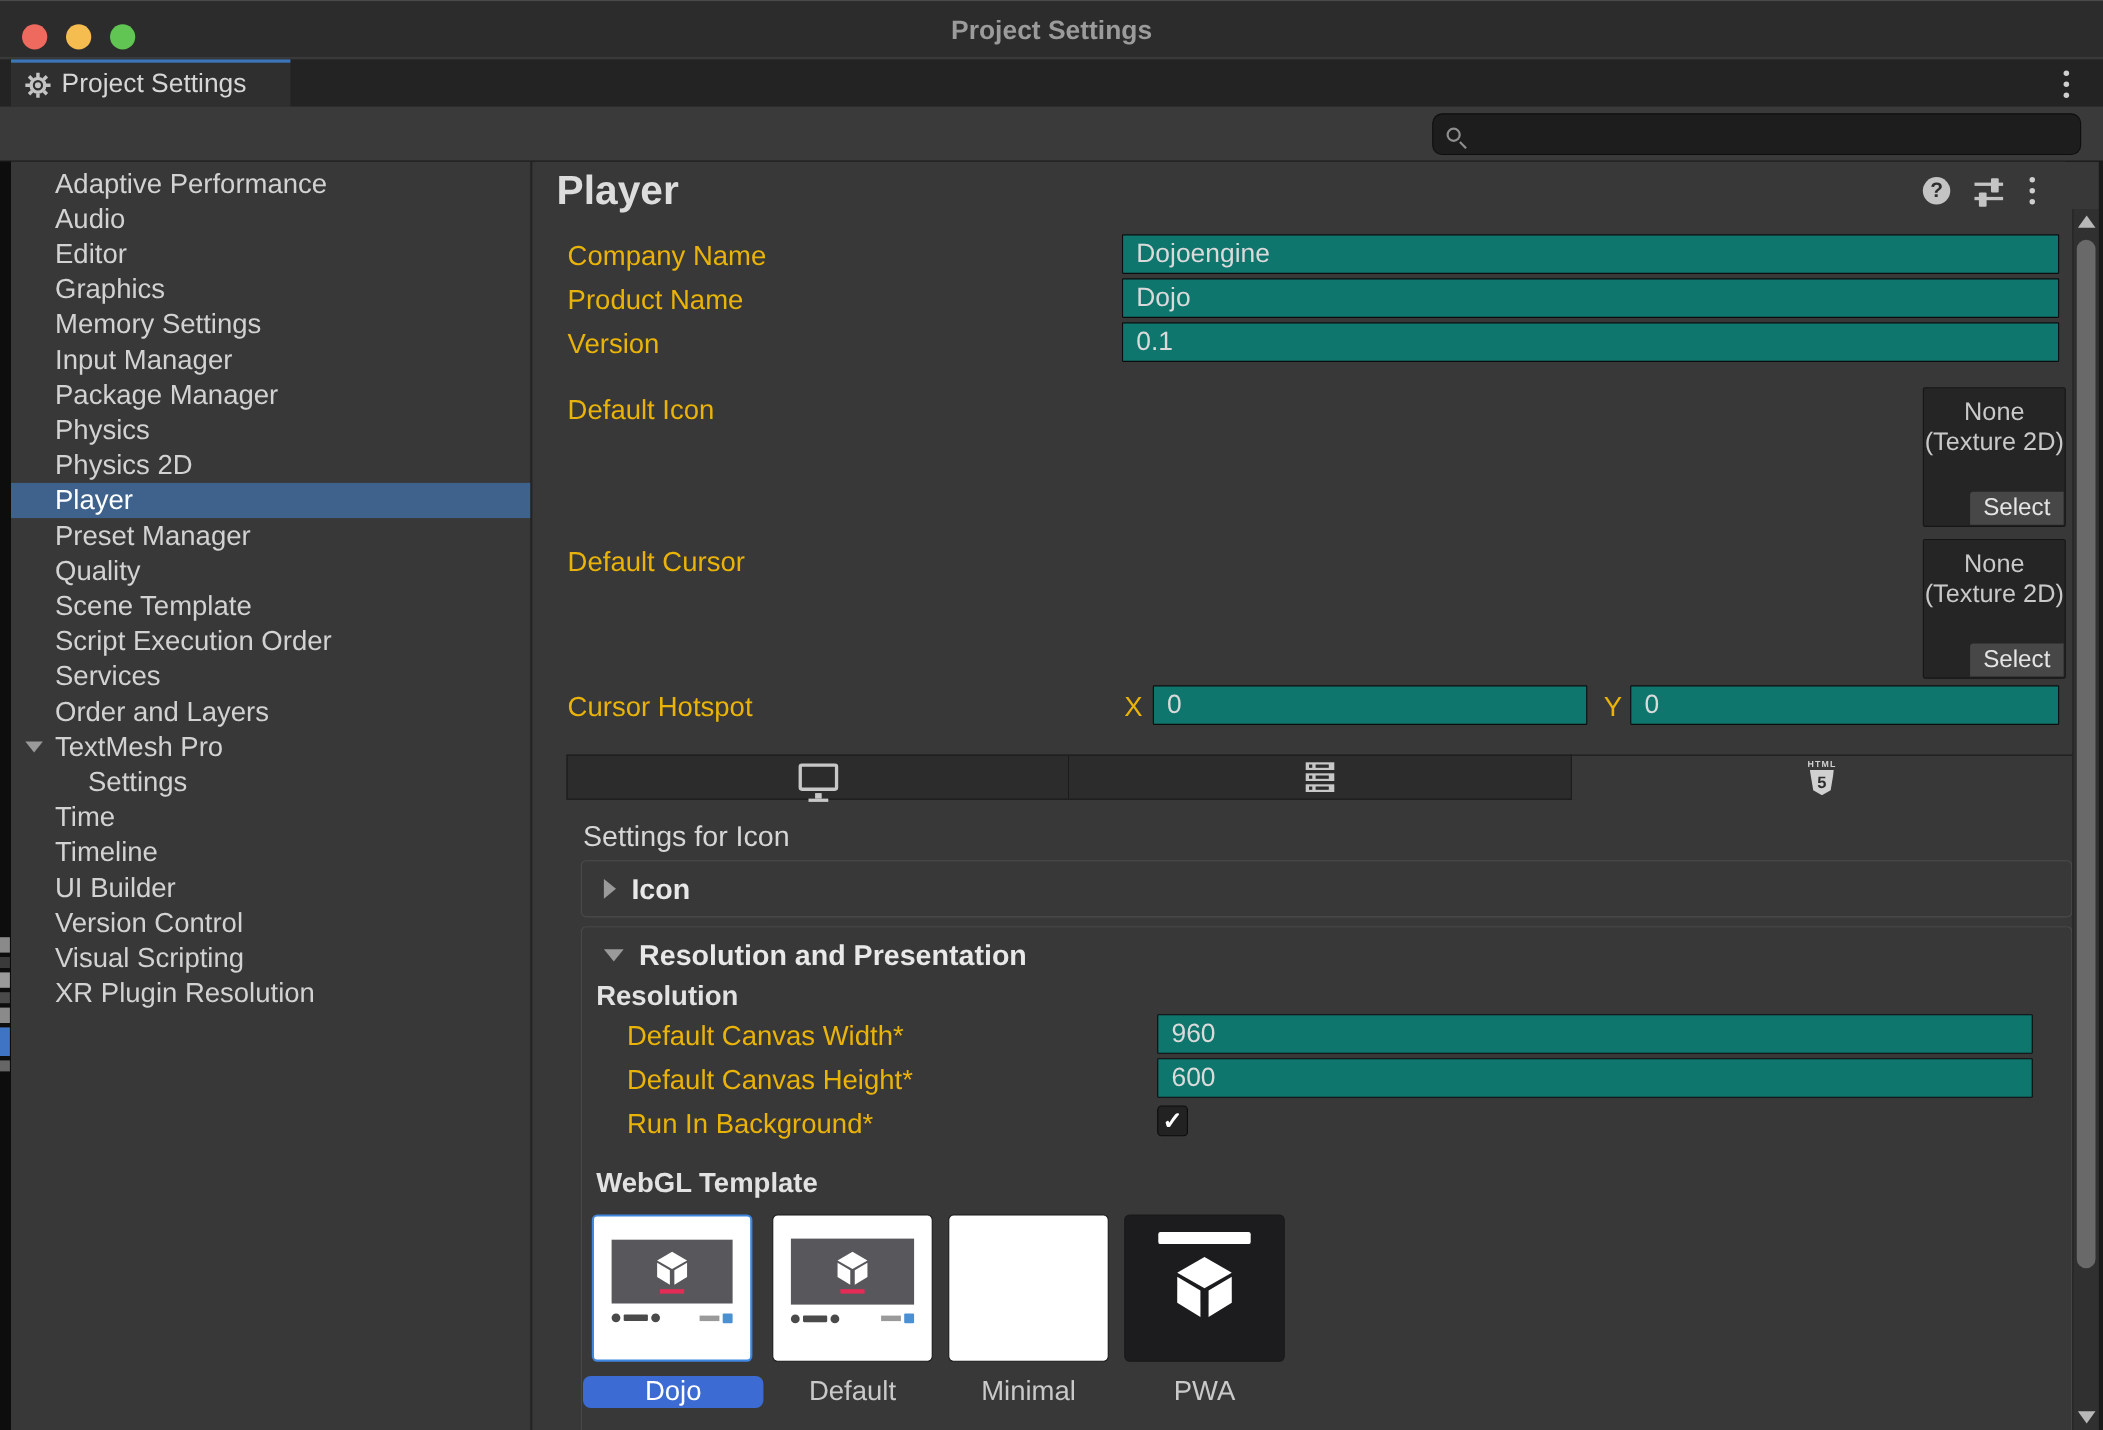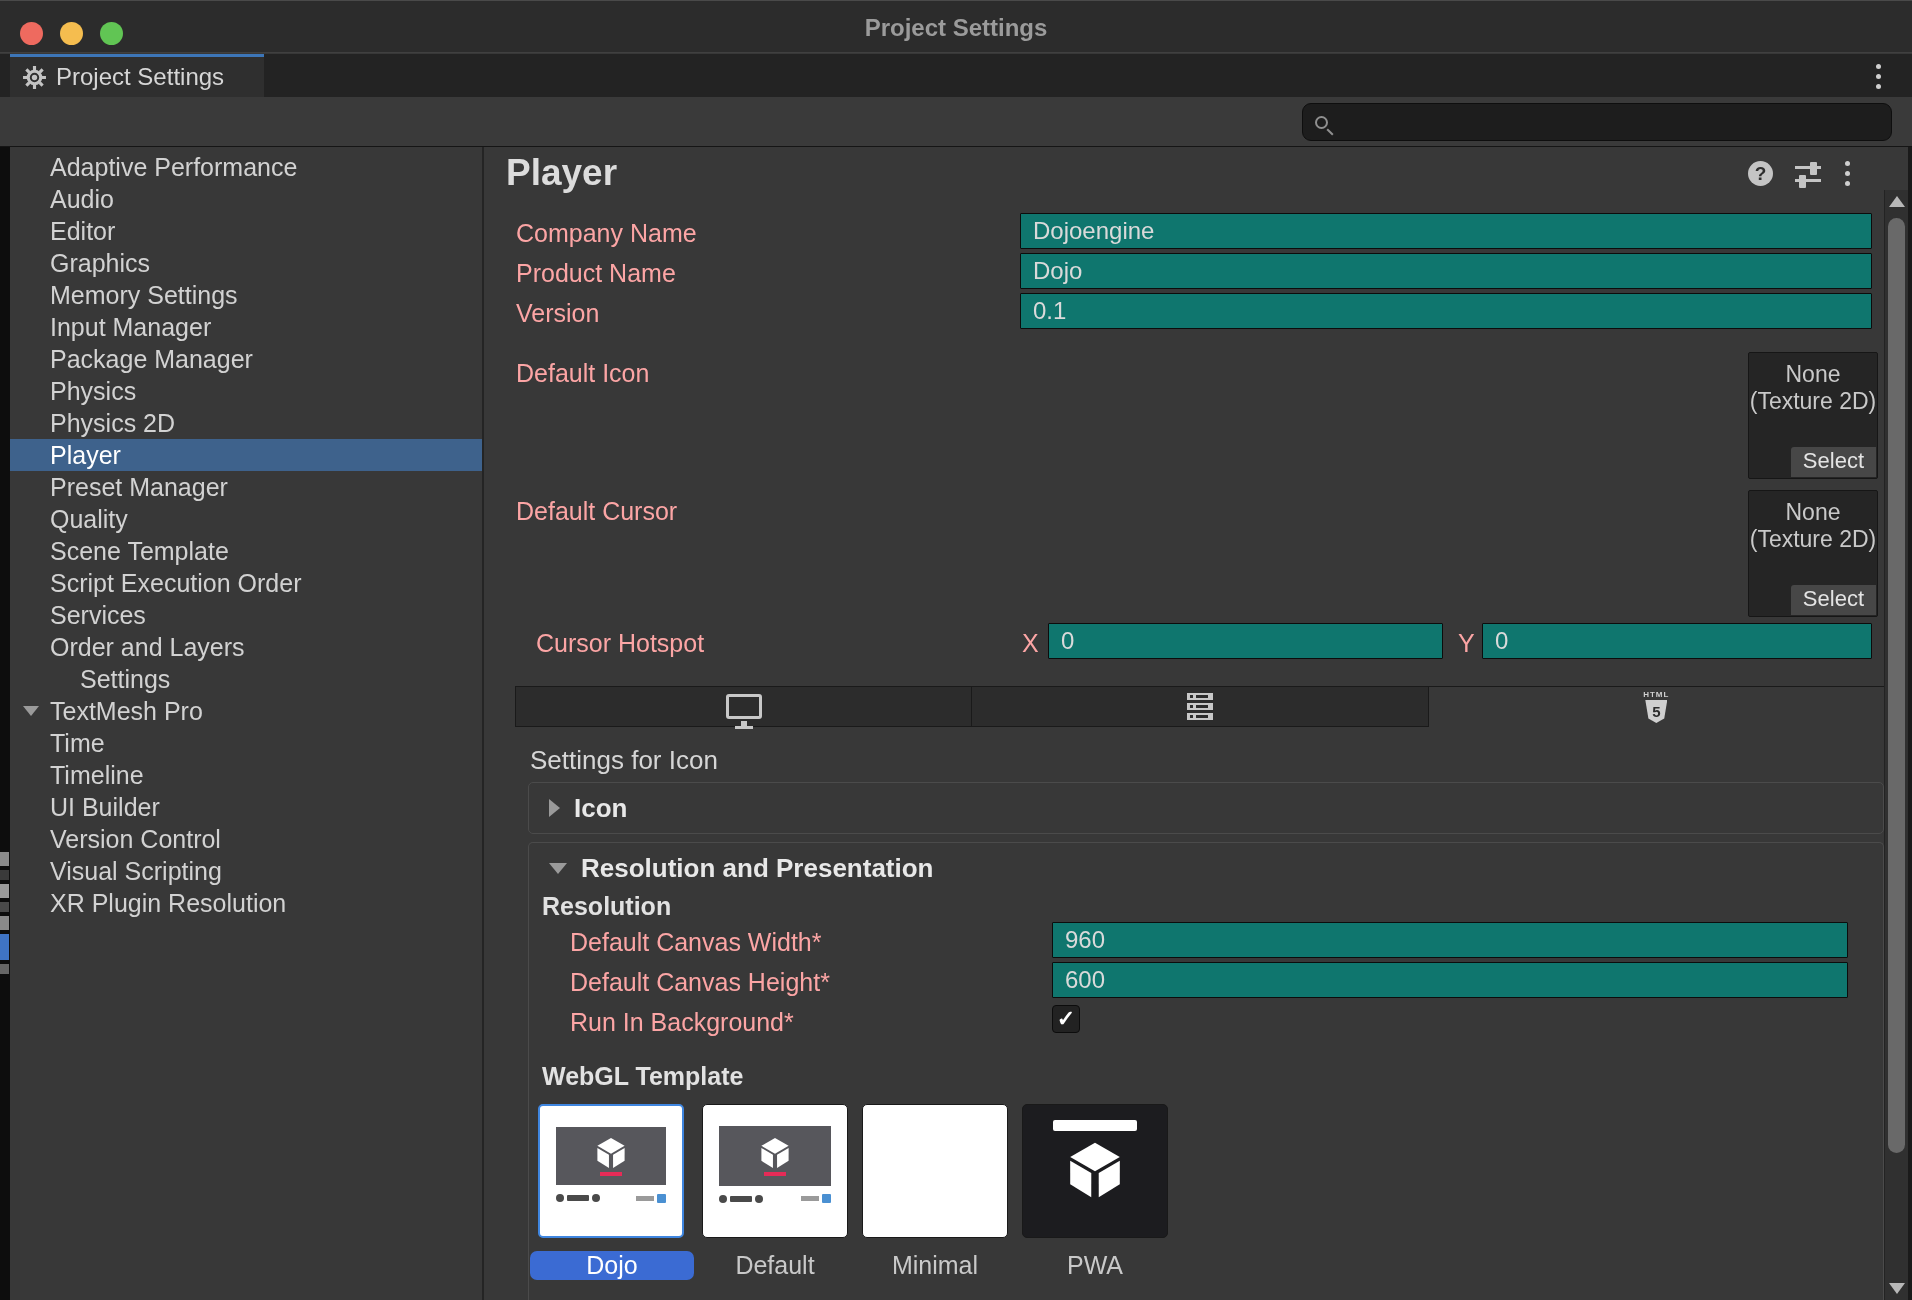--- a/index.html
+++ b/index.html
@@ -54,21 +54,21 @@
   
   .main { position:absolute; left:486px; top:147px; width:1392px; height:1153px; background:#383838; }
   .page-title { position:absolute; left:20px; top:5px; font-size:37px; font-weight:bold; color:#dcdcdc; }
   .hdr-icons { position:absolute; right:26px; top:12px; display:flex; gap:22px; align-items:center; }
   .help-ic { width:25px; height:25px; border-radius:50%; background:#c4c4c4; color:#2e2e2e;
     font-size:19px; font-weight:bold; display:flex; align-items:center; justify-content:center; cursor:pointer; }
   .sliders-ic { width:26px; height:24px; position:relative; cursor:pointer; }
   .sliders-ic .ln { position:absolute; left:0; width:26px; height:3px; background:#c4c4c4; }
   .sliders-ic .kn { position:absolute; width:7px; height:13px; background:#c4c4c4; border-radius:1px; }
   .kebab2 { display:flex; flex-direction:column; gap:5px; cursor:pointer; padding:2px; }
-  .lbl { position:absolute; font-size:25px; color:#fca5a5; white-space:nowrap; }
+  .lbl { position:absolute; font-size:25px; color:#eab308; white-space:nowrap; }
   .tfield { position:absolute; height:36px; background:#0f766e; border:1px solid #0c0c0c;
     border-radius:1px; color:#dadada; font-size:24px; padding:0 12px;
     font-family:"Liberation Sans", sans-serif; outline:none; }
   
   .well { position:absolute; left:1262px; width:130px; height:127px; background:#252525;
     border:1px solid #161616; border-radius:2px; text-align:center; }
   .well .l1 { margin-top:8px; font-size:23px; color:#c9c9c9; }
   .well .l2 { font-size:23px; color:#c9c9c9; }
   .well .sel { position:absolute; right:1px; bottom:1px; background:#474747; color:#e4e4e4;
     font-size:22px; padding:1px 12px 3px 12px; border-radius:3px 0 0 0; cursor:pointer; }
@@ -194,25 +194,25 @@
       <div class="side-item">Package Manager</div>
       <div class="side-item">Physics</div>
       <div class="side-item">Physics 2D</div>
       <div class="side-item selected">Player</div>
       <div class="side-item">Preset Manager</div>
       <div class="side-item">Quality</div>
       <div class="side-item">Scene Template</div>
       <div class="side-item">Script Execution Order</div>
       <div class="side-item">Services</div>
       <div class="side-item">Order and Layers</div>
-      <div class="side-item indented">Settings</div>
       <div class="side-item">
         <span class="caret-down"></span>
         <span>TextMesh Pro</span>
       </div>
+      <div class="side-item indented">Settings</div>
       <div class="side-item">Time</div>
       <div class="side-item">Timeline</div>
       <div class="side-item">UI Builder</div>
       <div class="side-item">Version Control</div>
       <div class="side-item">Visual Scripting</div>
       <div class="side-item">XR Plugin Resolution</div>
     </div>
   </div>
 
   <div class="main">
@@ -248,21 +248,21 @@
       <div class="sel">Select</div>
     </div>
 
     <div class="lbl" style="left:30px; top:350px;">Default Cursor</div>
     <div class="well" style="top:343px;">
       <div class="l1">None</div>
       <div class="l2">(Texture 2D)</div>
       <div class="sel">Select</div>
     </div>
 
-    <div class="lbl" style="left:30px; top:482px;margin-left:20px;">Cursor Hotspot</div>
+    <div class="lbl" style="left:30px; top:482px;">Cursor Hotspot</div>
     <div class="lbl" style="left:536px; top:482px;">X</div>
     <input class="tfield" style="left: 562px; top: 476px; width: 395px;" value="0">
     <div class="lbl" style="left:972px; top:482px;">Y</div>
     <input class="tfield" style="left: 996px; top: 476px; width: 390px;" value="0">
 
     <div class="plat-strip">
       <div class="plat-tab">
         <span class="mon-ic"></span>
       </div>
       <div class="plat-tab">

